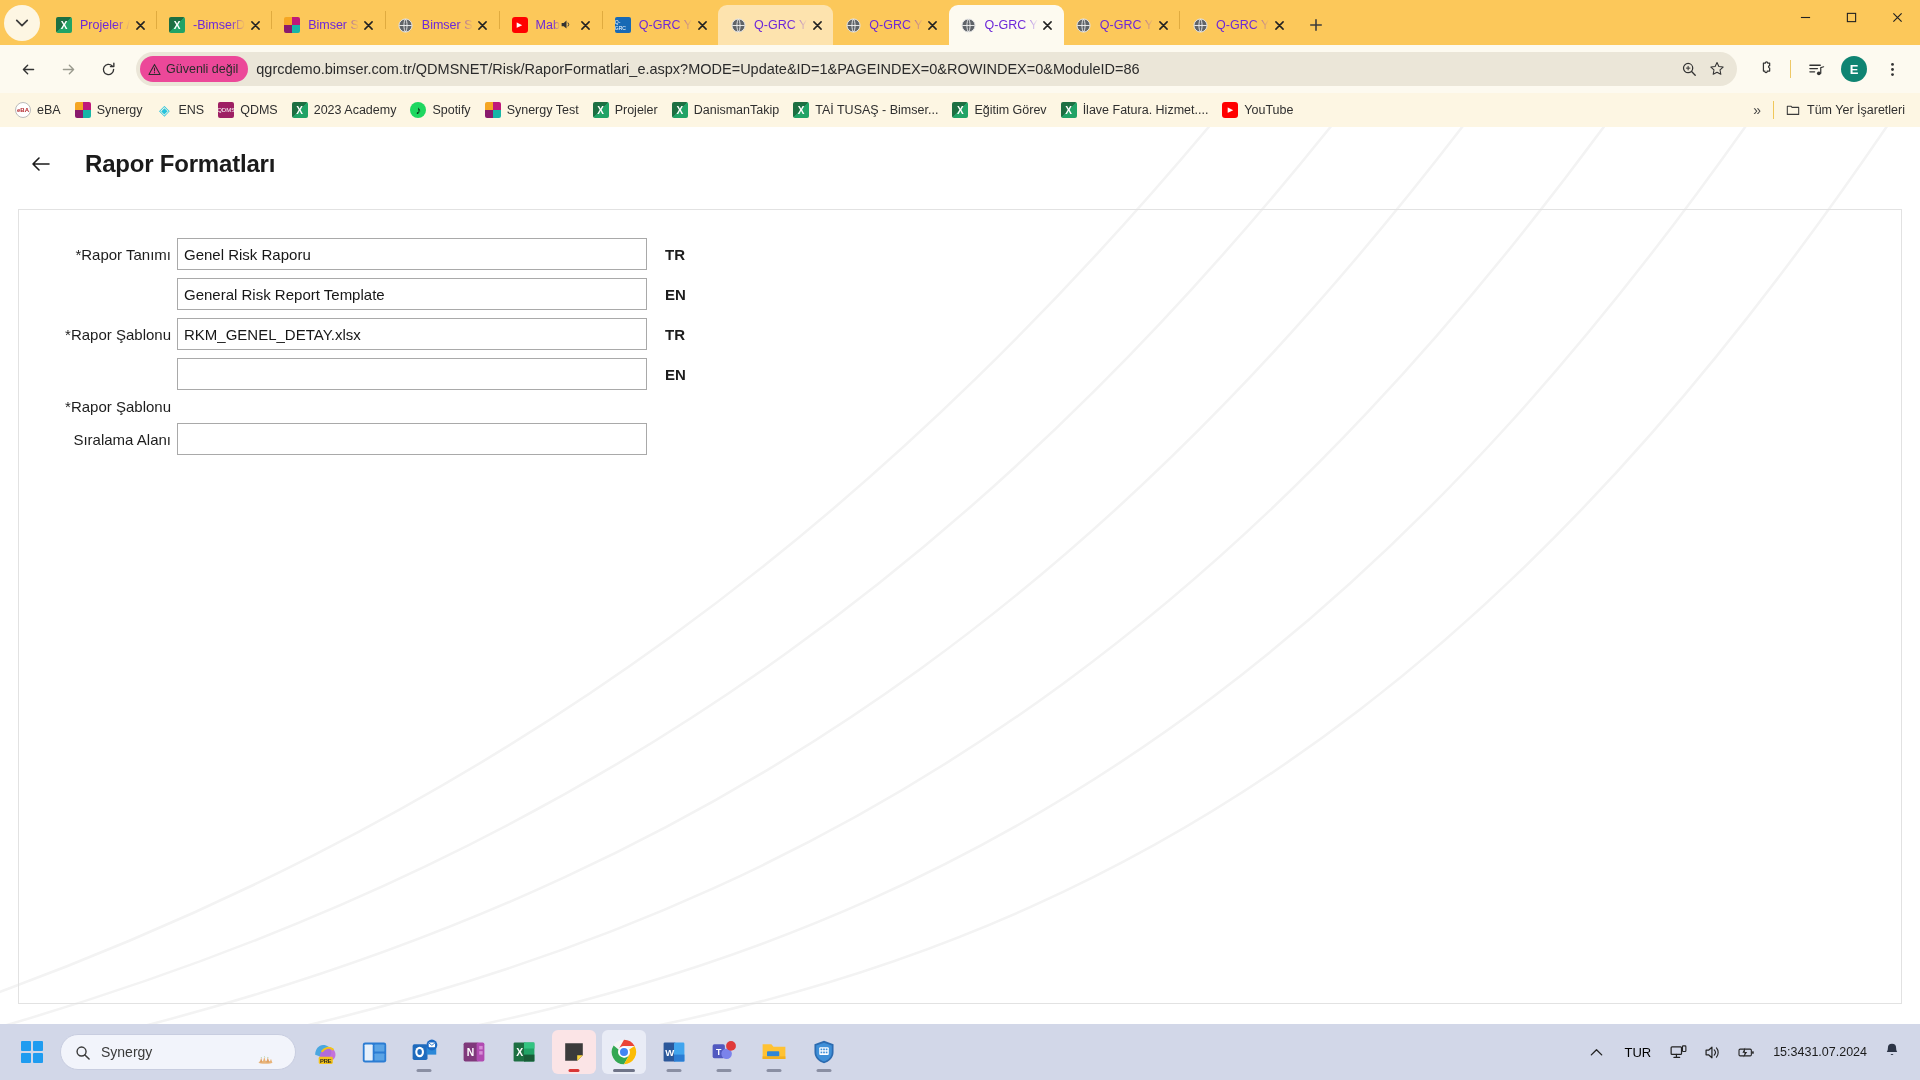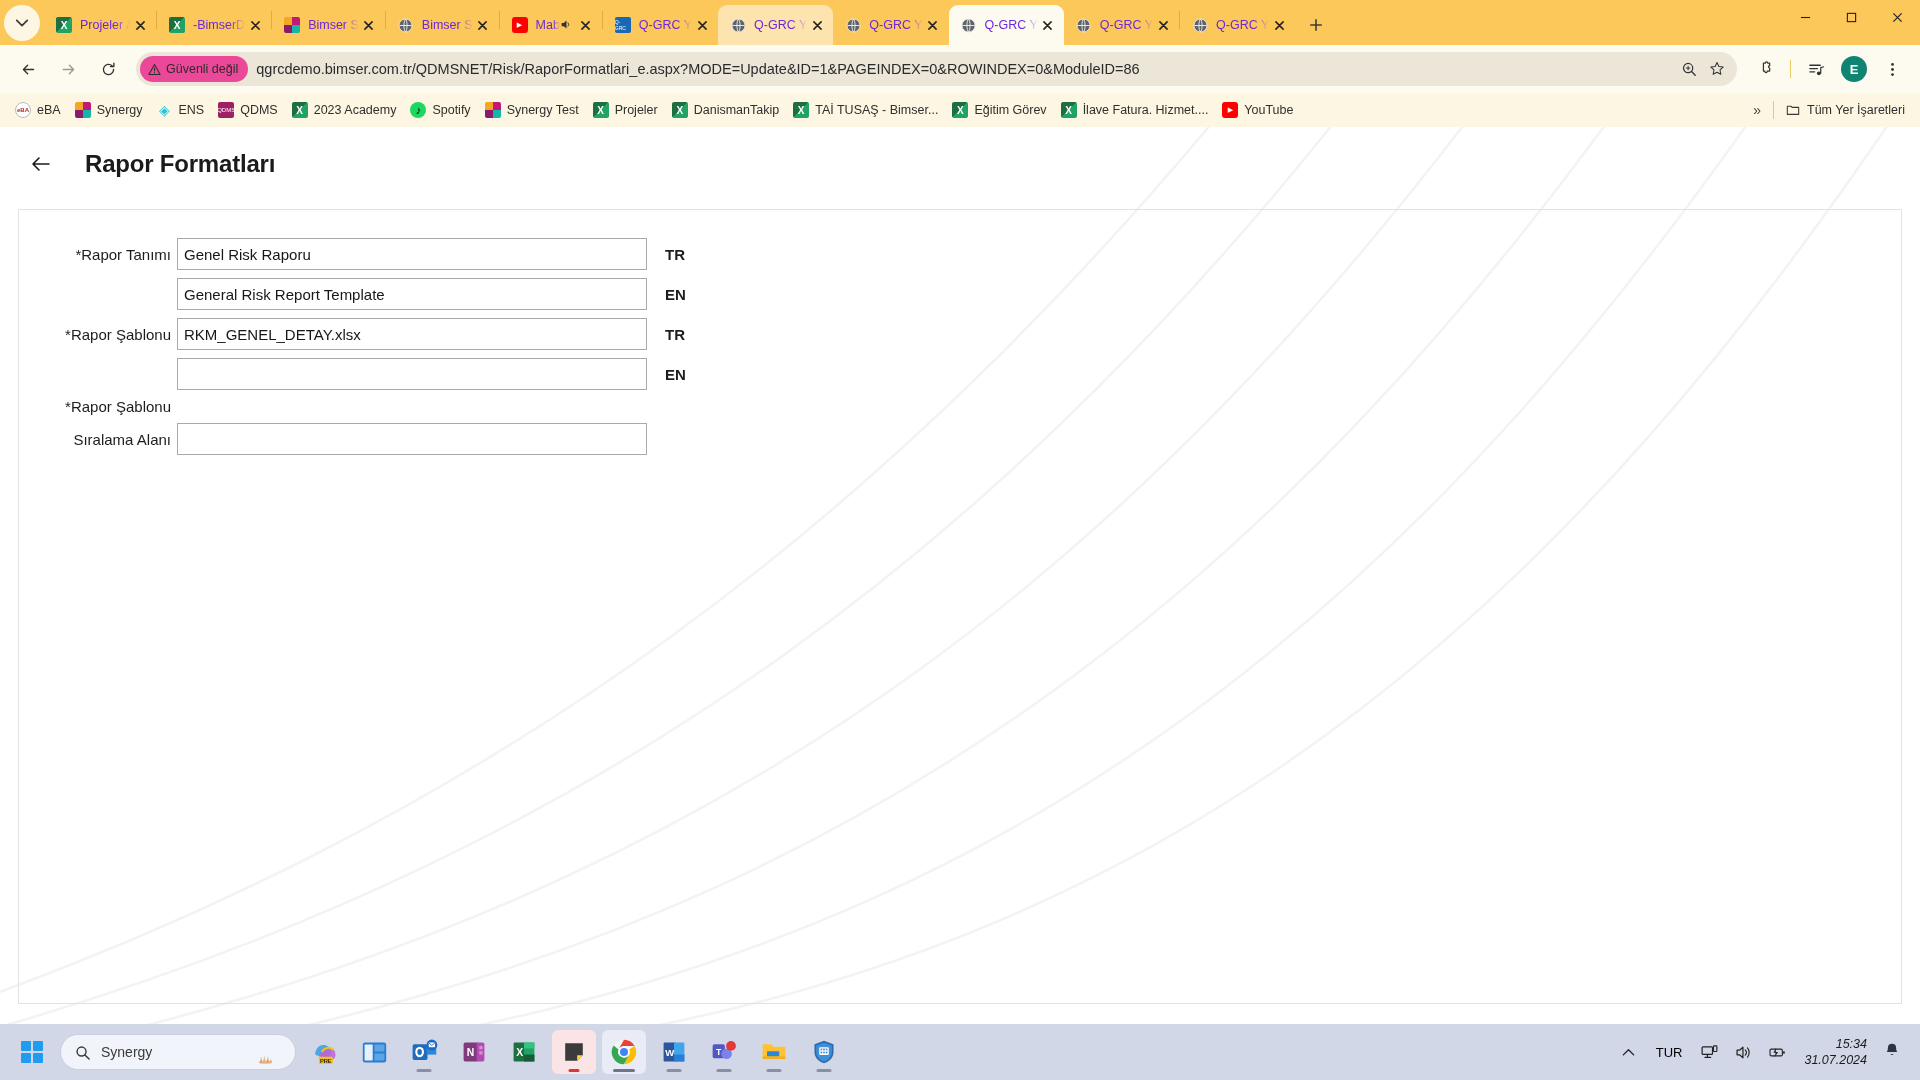--- a/index.html
+++ b/index.html
@@ -358,27 +358,26 @@
   .tb-right {
     margin-left: auto;
     display: flex; align-items: center;
     gap: 3px;
     padding-right: 4px;
   }
   .tr-ic { padding: 6px 7px; display:flex; align-items:center; justify-content:center; cursor: pointer; border-radius:4px; }
   .tr-ic svg { width: 17px; height: 17px; }
   .tr-lang { font-size: 13px; color: #000000; padding: 6px 9px; cursor: pointer; }
   .tr-clock {
-    display: flex; flex-direction: column;
+    display: flex; flex-direction: row;
     align-items: flex-end;
     font-size: 12.5px; color: #1c1c1c;
     line-height: 16px;
     padding: 0 8px;
     cursor: pointer;
-    font-style: italic;
   }
   .tr-bell { padding: 6px; cursor: pointer; }
   .tr-bell svg { width: 16px; height: 16px; }
 </style>
 </head>
 <body>
 
 <div class="browser">
 
   <div class="tabstrip">

